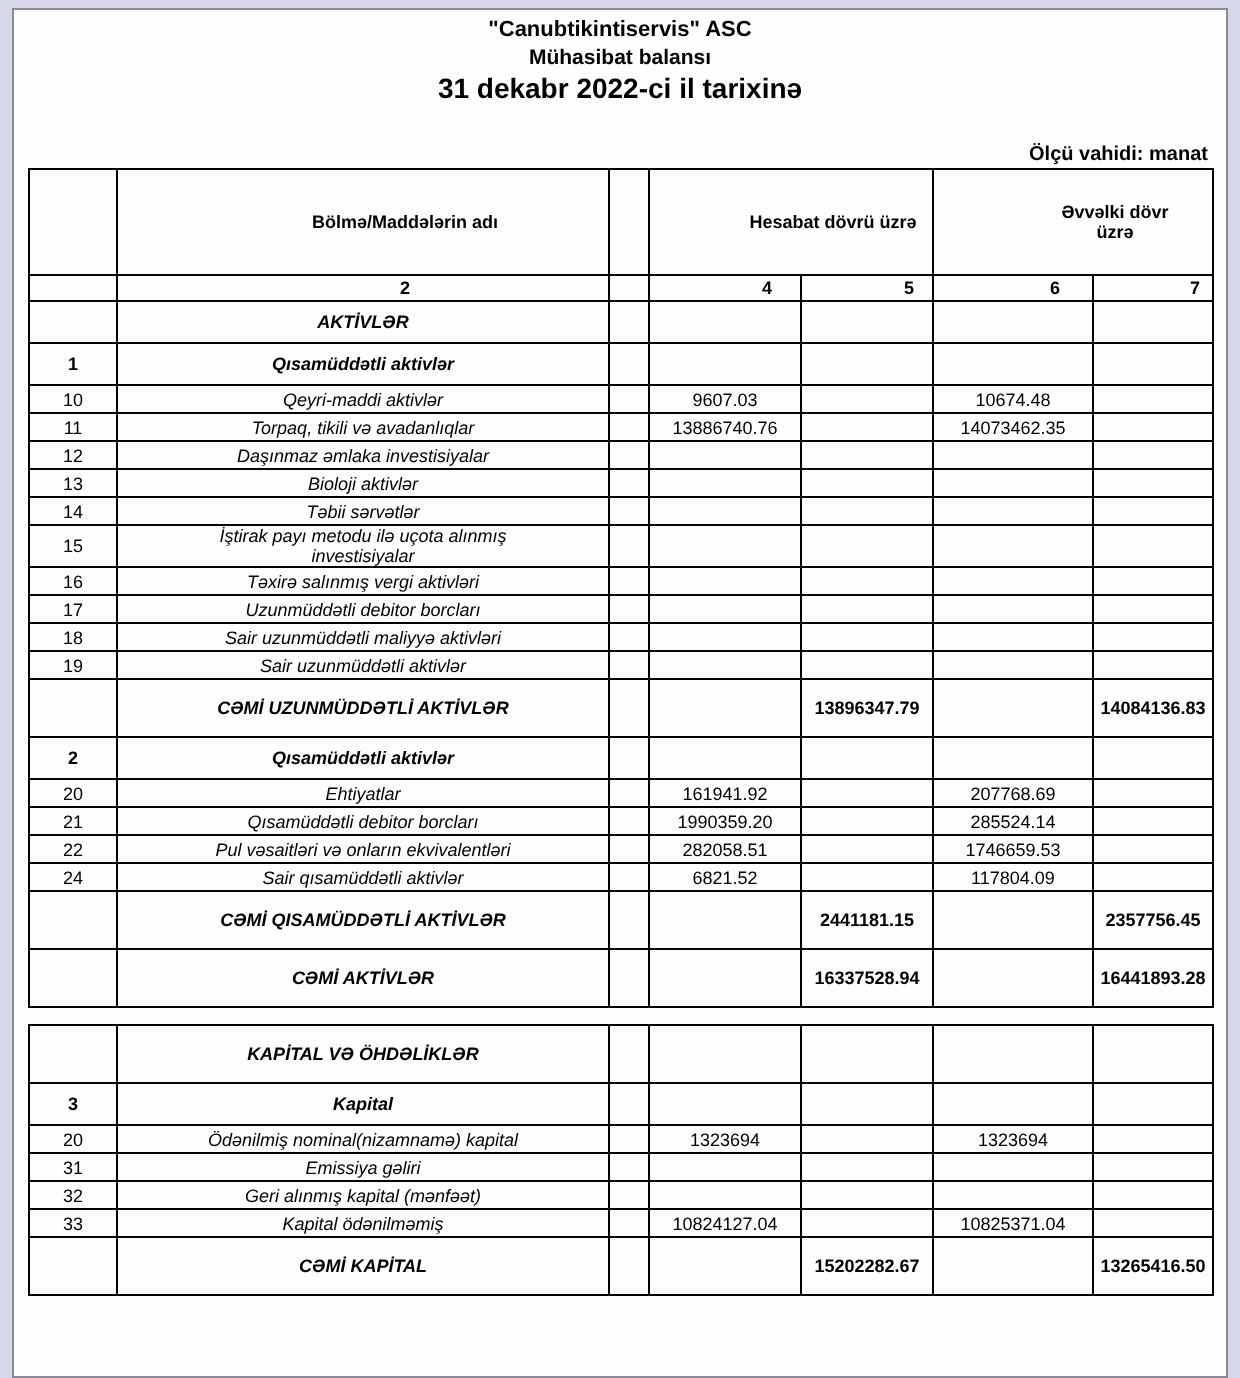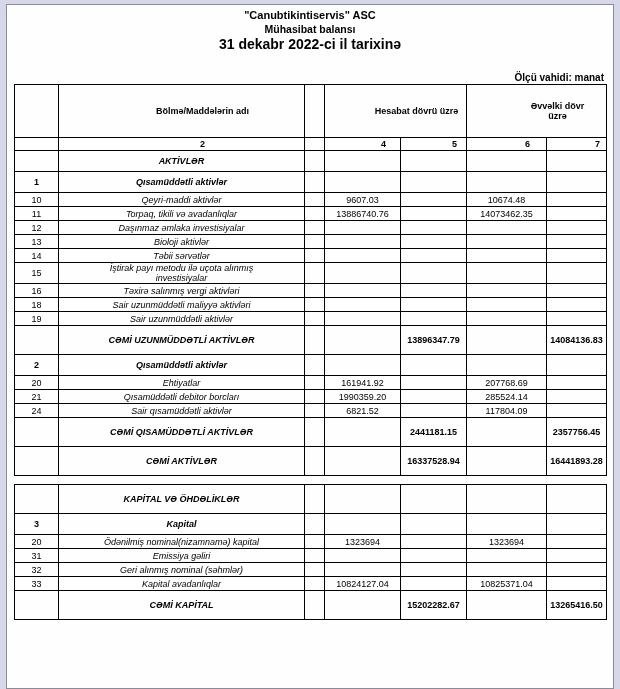--- a/index.html
+++ b/index.html
@@ -191,20 +191,29 @@
         <tr class="row-item">
           <td class="c-num">16</td>
           <td class="c-name">Təxirə salınmış vergi aktivləri</td>
           <td class="c-note"></td>
           <td class="c-val"></td>
           <td class="c-val"></td>
           <td class="c-val"></td>
           <td class="c-val"></td>
         </tr>
         <tr class="row-item">
+          <td class="c-num">17</td>
+          <td class="c-name">Uzunmüddətli debitor borcları</td>
+          <td class="c-note"></td>
+          <td class="c-val"></td>
+          <td class="c-val"></td>
+          <td class="c-val"></td>
+          <td class="c-val"></td>
+        </tr>
+        <tr class="row-item">
           <td class="c-num">18</td>
           <td class="c-name">Sair uzunmüddətli maliyyə aktivləri</td>
           <td class="c-note"></td>
           <td class="c-val"></td>
           <td class="c-val"></td>
           <td class="c-val"></td>
           <td class="c-val"></td>
         </tr>
         <tr class="row-item">
           <td class="c-num">19</td>
@@ -242,20 +251,29 @@
           <td class="c-val">207768.69</td>
           <td class="c-val"></td>
         </tr>
         <tr class="row-item">
           <td class="c-num">21</td>
           <td class="c-name">Qısamüddətli debitor borcları</td>
           <td class="c-note"></td>
           <td class="c-val">1990359.20</td>
           <td class="c-val"></td>
           <td class="c-val">285524.14</td>
+          <td class="c-val"></td>
+        </tr>
+        <tr class="row-item">
+          <td class="c-num">22</td>
+          <td class="c-name">Pul vəsaitləri və onların ekvivalentləri</td>
+          <td class="c-note"></td>
+          <td class="c-val">282058.51</td>
+          <td class="c-val"></td>
+          <td class="c-val">1746659.53</td>
           <td class="c-val"></td>
         </tr>
         <tr class="row-item">
           <td class="c-num">24</td>
           <td class="c-name">Sair qısamüddətli aktivlər</td>
           <td class="c-note"></td>
           <td class="c-val">6821.52</td>
           <td class="c-val"></td>
           <td class="c-val">117804.09</td>
           <td class="c-val"></td>
@@ -325,30 +343,30 @@
           <td class="c-num">31</td>
           <td class="c-name">Emissiya gəliri</td>
           <td class="c-note"></td>
           <td class="c-val"></td>
           <td class="c-val"></td>
           <td class="c-val"></td>
           <td class="c-val"></td>
         </tr>
         <tr class="row-item">
           <td class="c-num">32</td>
-          <td class="c-name">Geri alınmış nominal (səhmlər)</td>
+          <td class="c-name">Geri alınmış kapital (mənfəət)</td>
           <td class="c-note"></td>
           <td class="c-val"></td>
           <td class="c-val"></td>
           <td class="c-val"></td>
           <td class="c-val"></td>
         </tr>
         <tr class="row-item">
           <td class="c-num">33</td>
-          <td class="c-name">Kapital avadanlıqlar</td>
+          <td class="c-name">Kapital ödənilməmiş</td>
           <td class="c-note"></td>
           <td class="c-val">10824127.04</td>
           <td class="c-val"></td>
           <td class="c-val">10825371.04</td>
           <td class="c-val"></td>
         </tr>
         <tr class="row-total">
           <td class="c-num"></td>
           <td class="c-name">CƏMİ KAPİTAL</td>
           <td class="c-note"></td>

